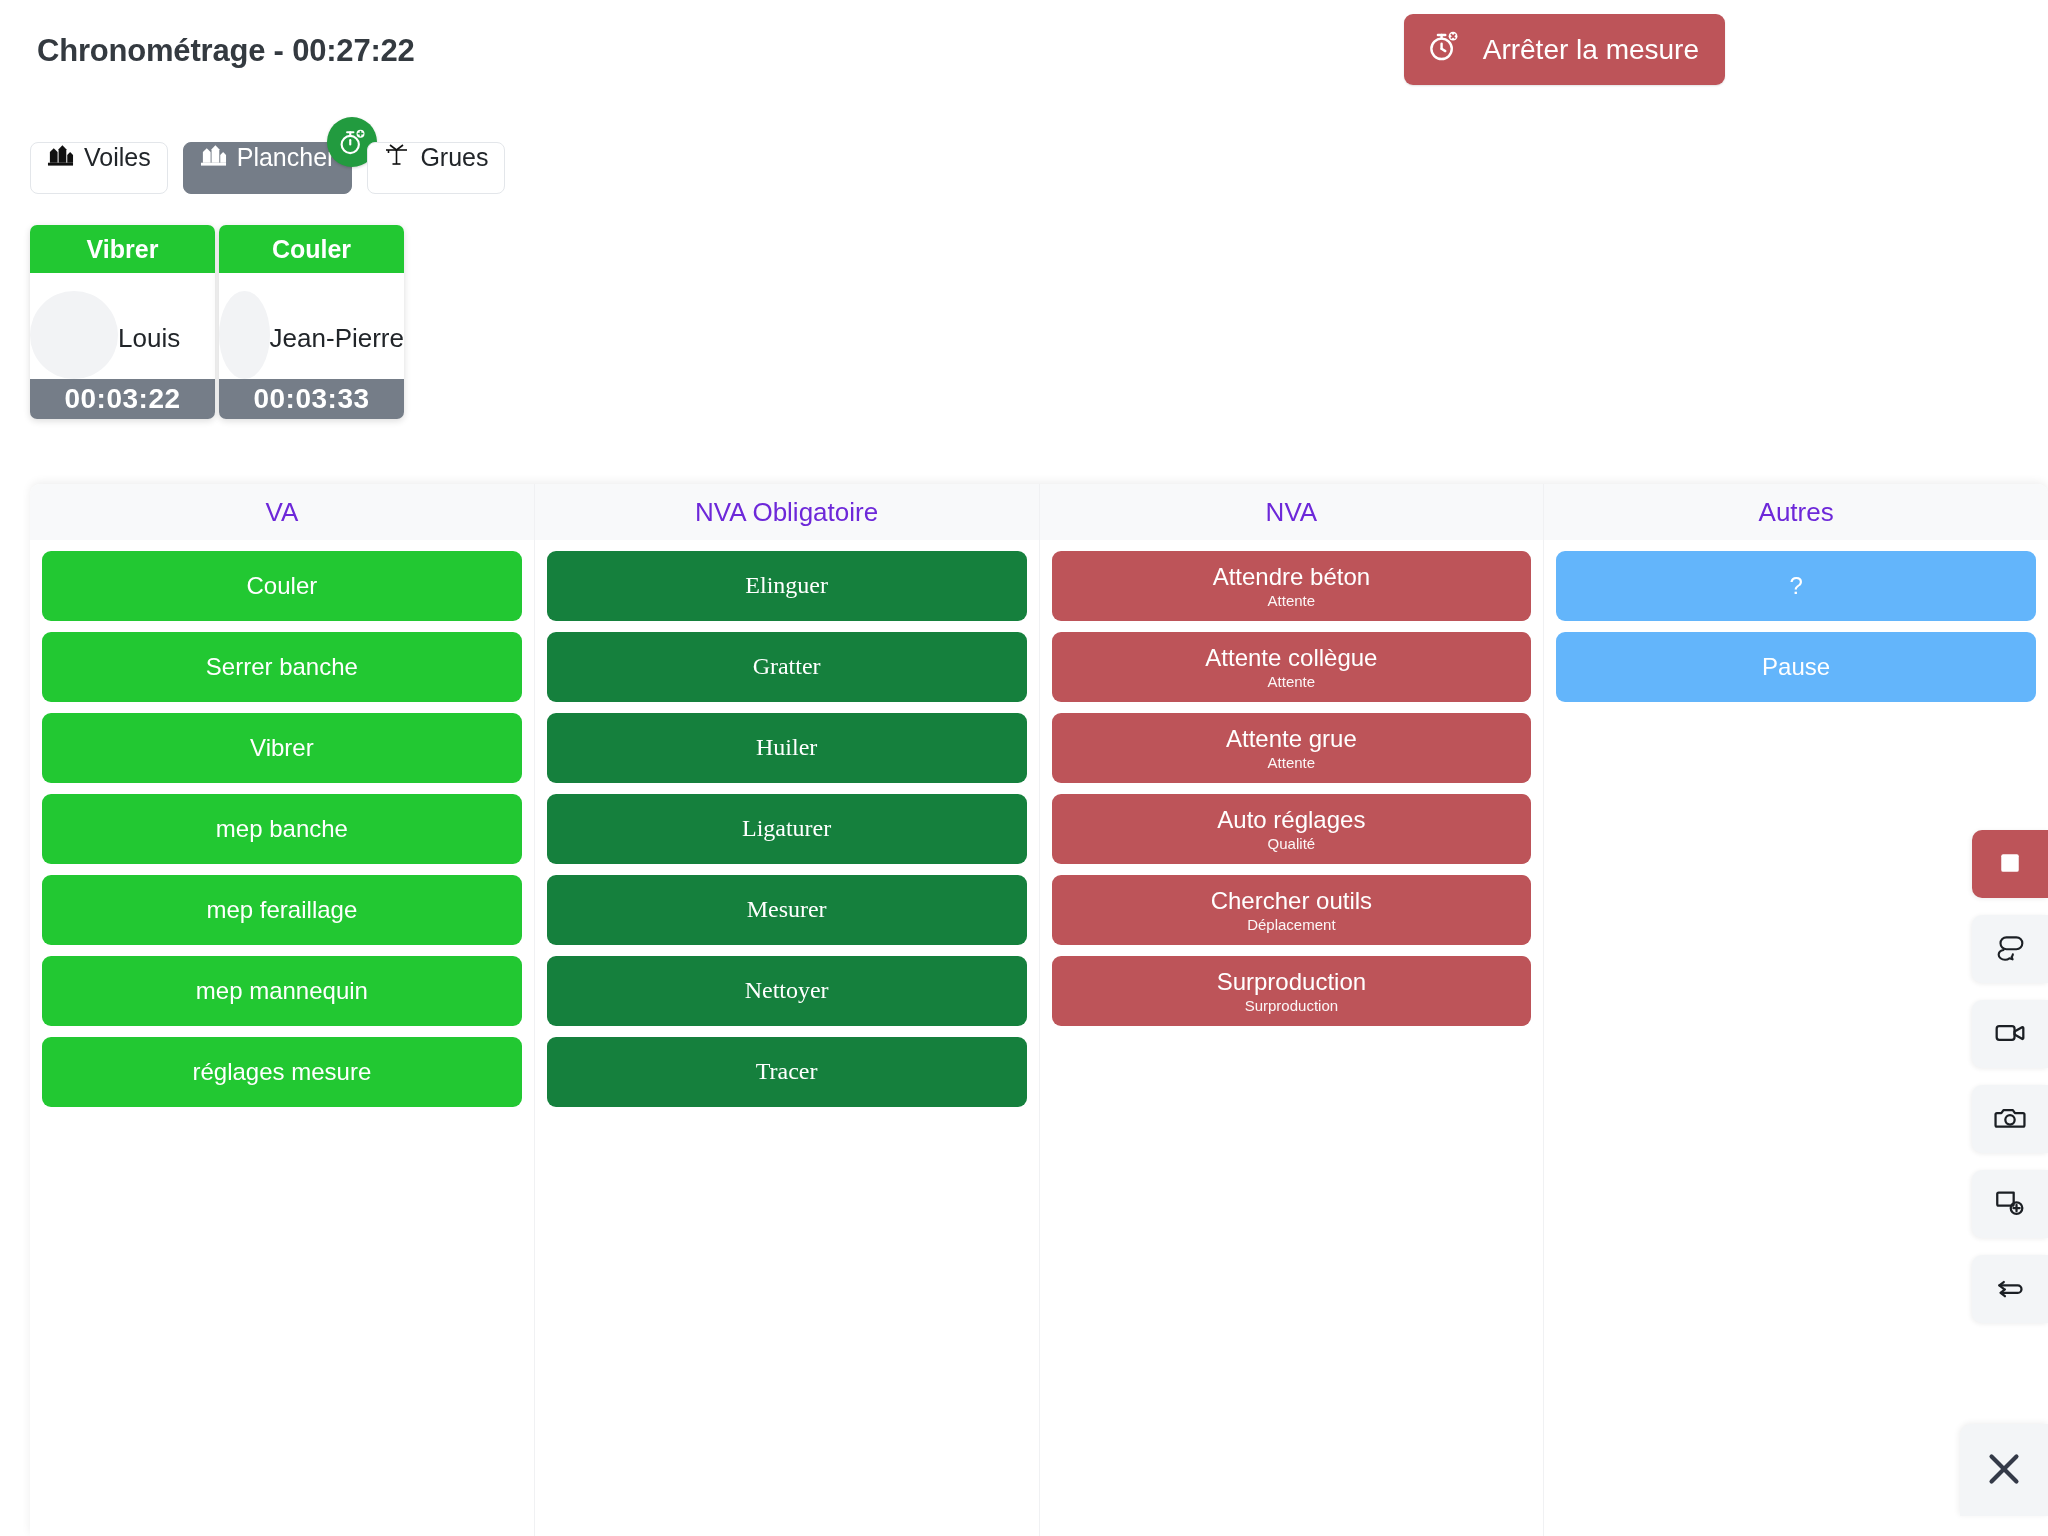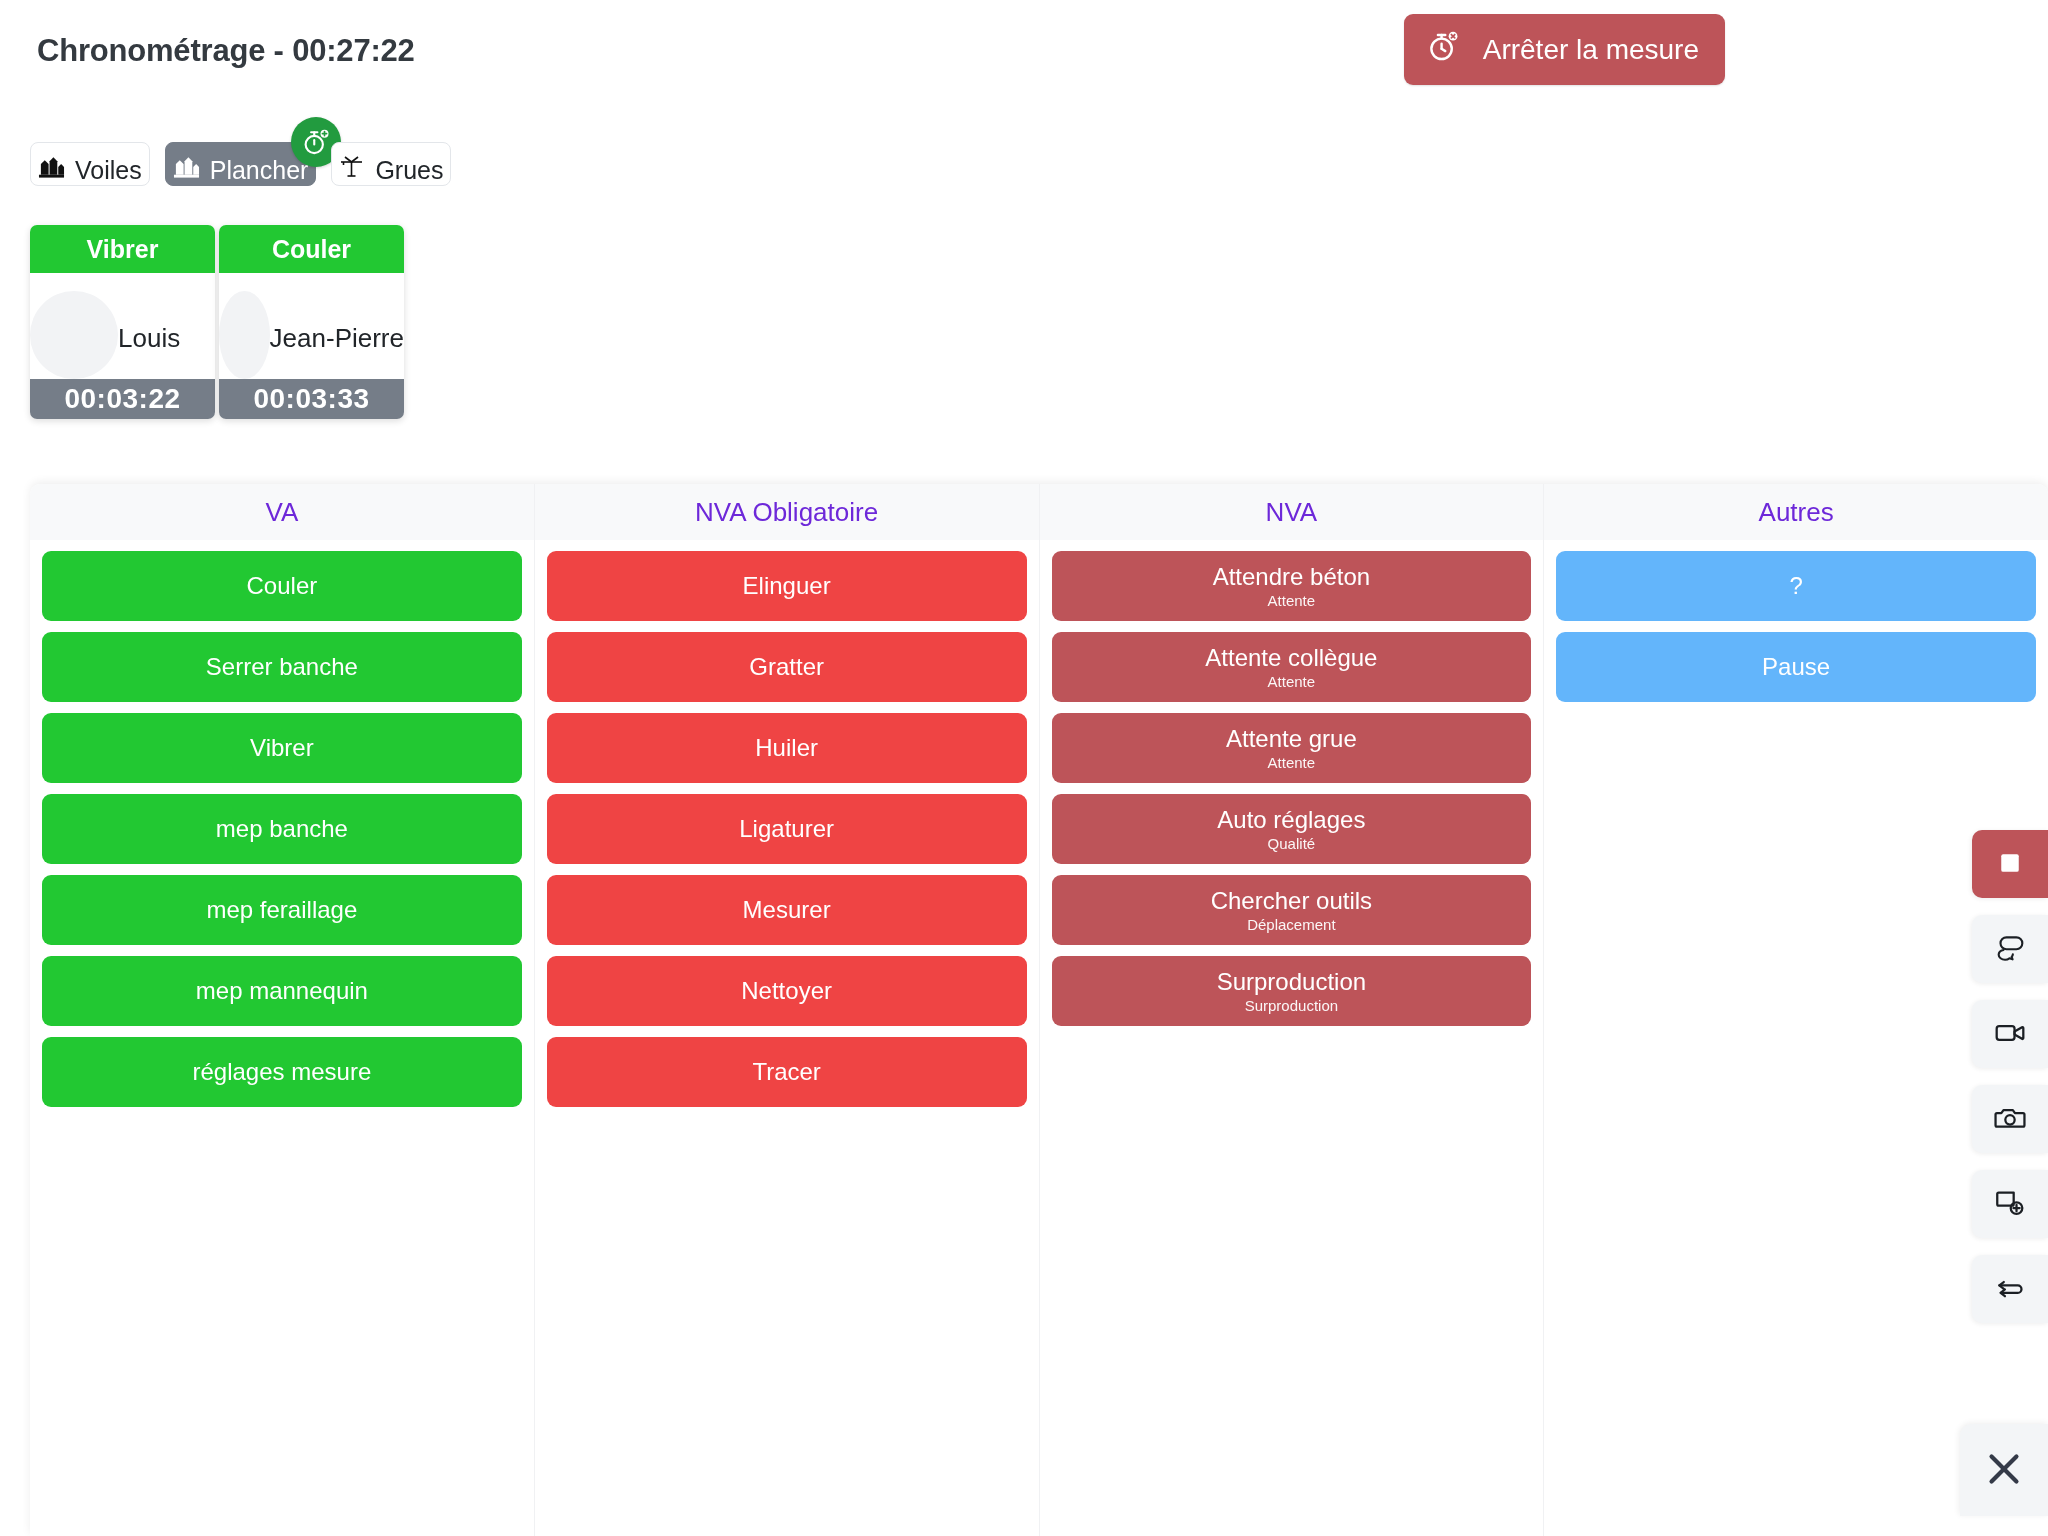--- a/index.html
+++ b/index.html
@@ -61,27 +61,27 @@
   
   .tabs {
     position: absolute;
     left: 30px;
     top: 142px;
     display: flex;
     gap: 15px;
   }
   .tab {
     position: relative;
-    height: 44px;
-    padding: 0 7px;
+    height: 52px;
+    padding: 0 16px;
     background: #ffffff;
     border: 1px solid #e3e6ea;
     border-radius: 8px;
     display: flex;
-    align-items: flex-end;
+    align-items: flex-start;
     gap: 10px;
     font-size: 25px;
     color: #212529;
     cursor: pointer;
     white-space: nowrap;
   }
   .tab.active {
     background: #757d88;
     border-color: #757d88;
     color: #ffffff;
@@ -210,21 +210,21 @@
     flex-direction: column;
     align-items: center;
     justify-content: center;
     gap: 3px;
     flex: 0 0 auto;
     padding: 0 8px;
   }
   .task-btn .t-main { line-height: 1.05; }
   .task-btn .t-sub { font-size: 15px; line-height: 1; opacity: 0.95; }
   .task-btn.va { background: #22c832; }
-  .task-btn.nvao { background: #ef4444; }
+  .task-btn.nvao { background: #15803d; font-family: Liberation Serif, serif; }
   .task-btn.nva { background: #bd5459; }
   .task-btn.autre { background: #63b5fb; }
 
   
   .toolbar {
     position: absolute;
     right: 0;
     top: 830px;
     width: 80px;
     display: flex;

